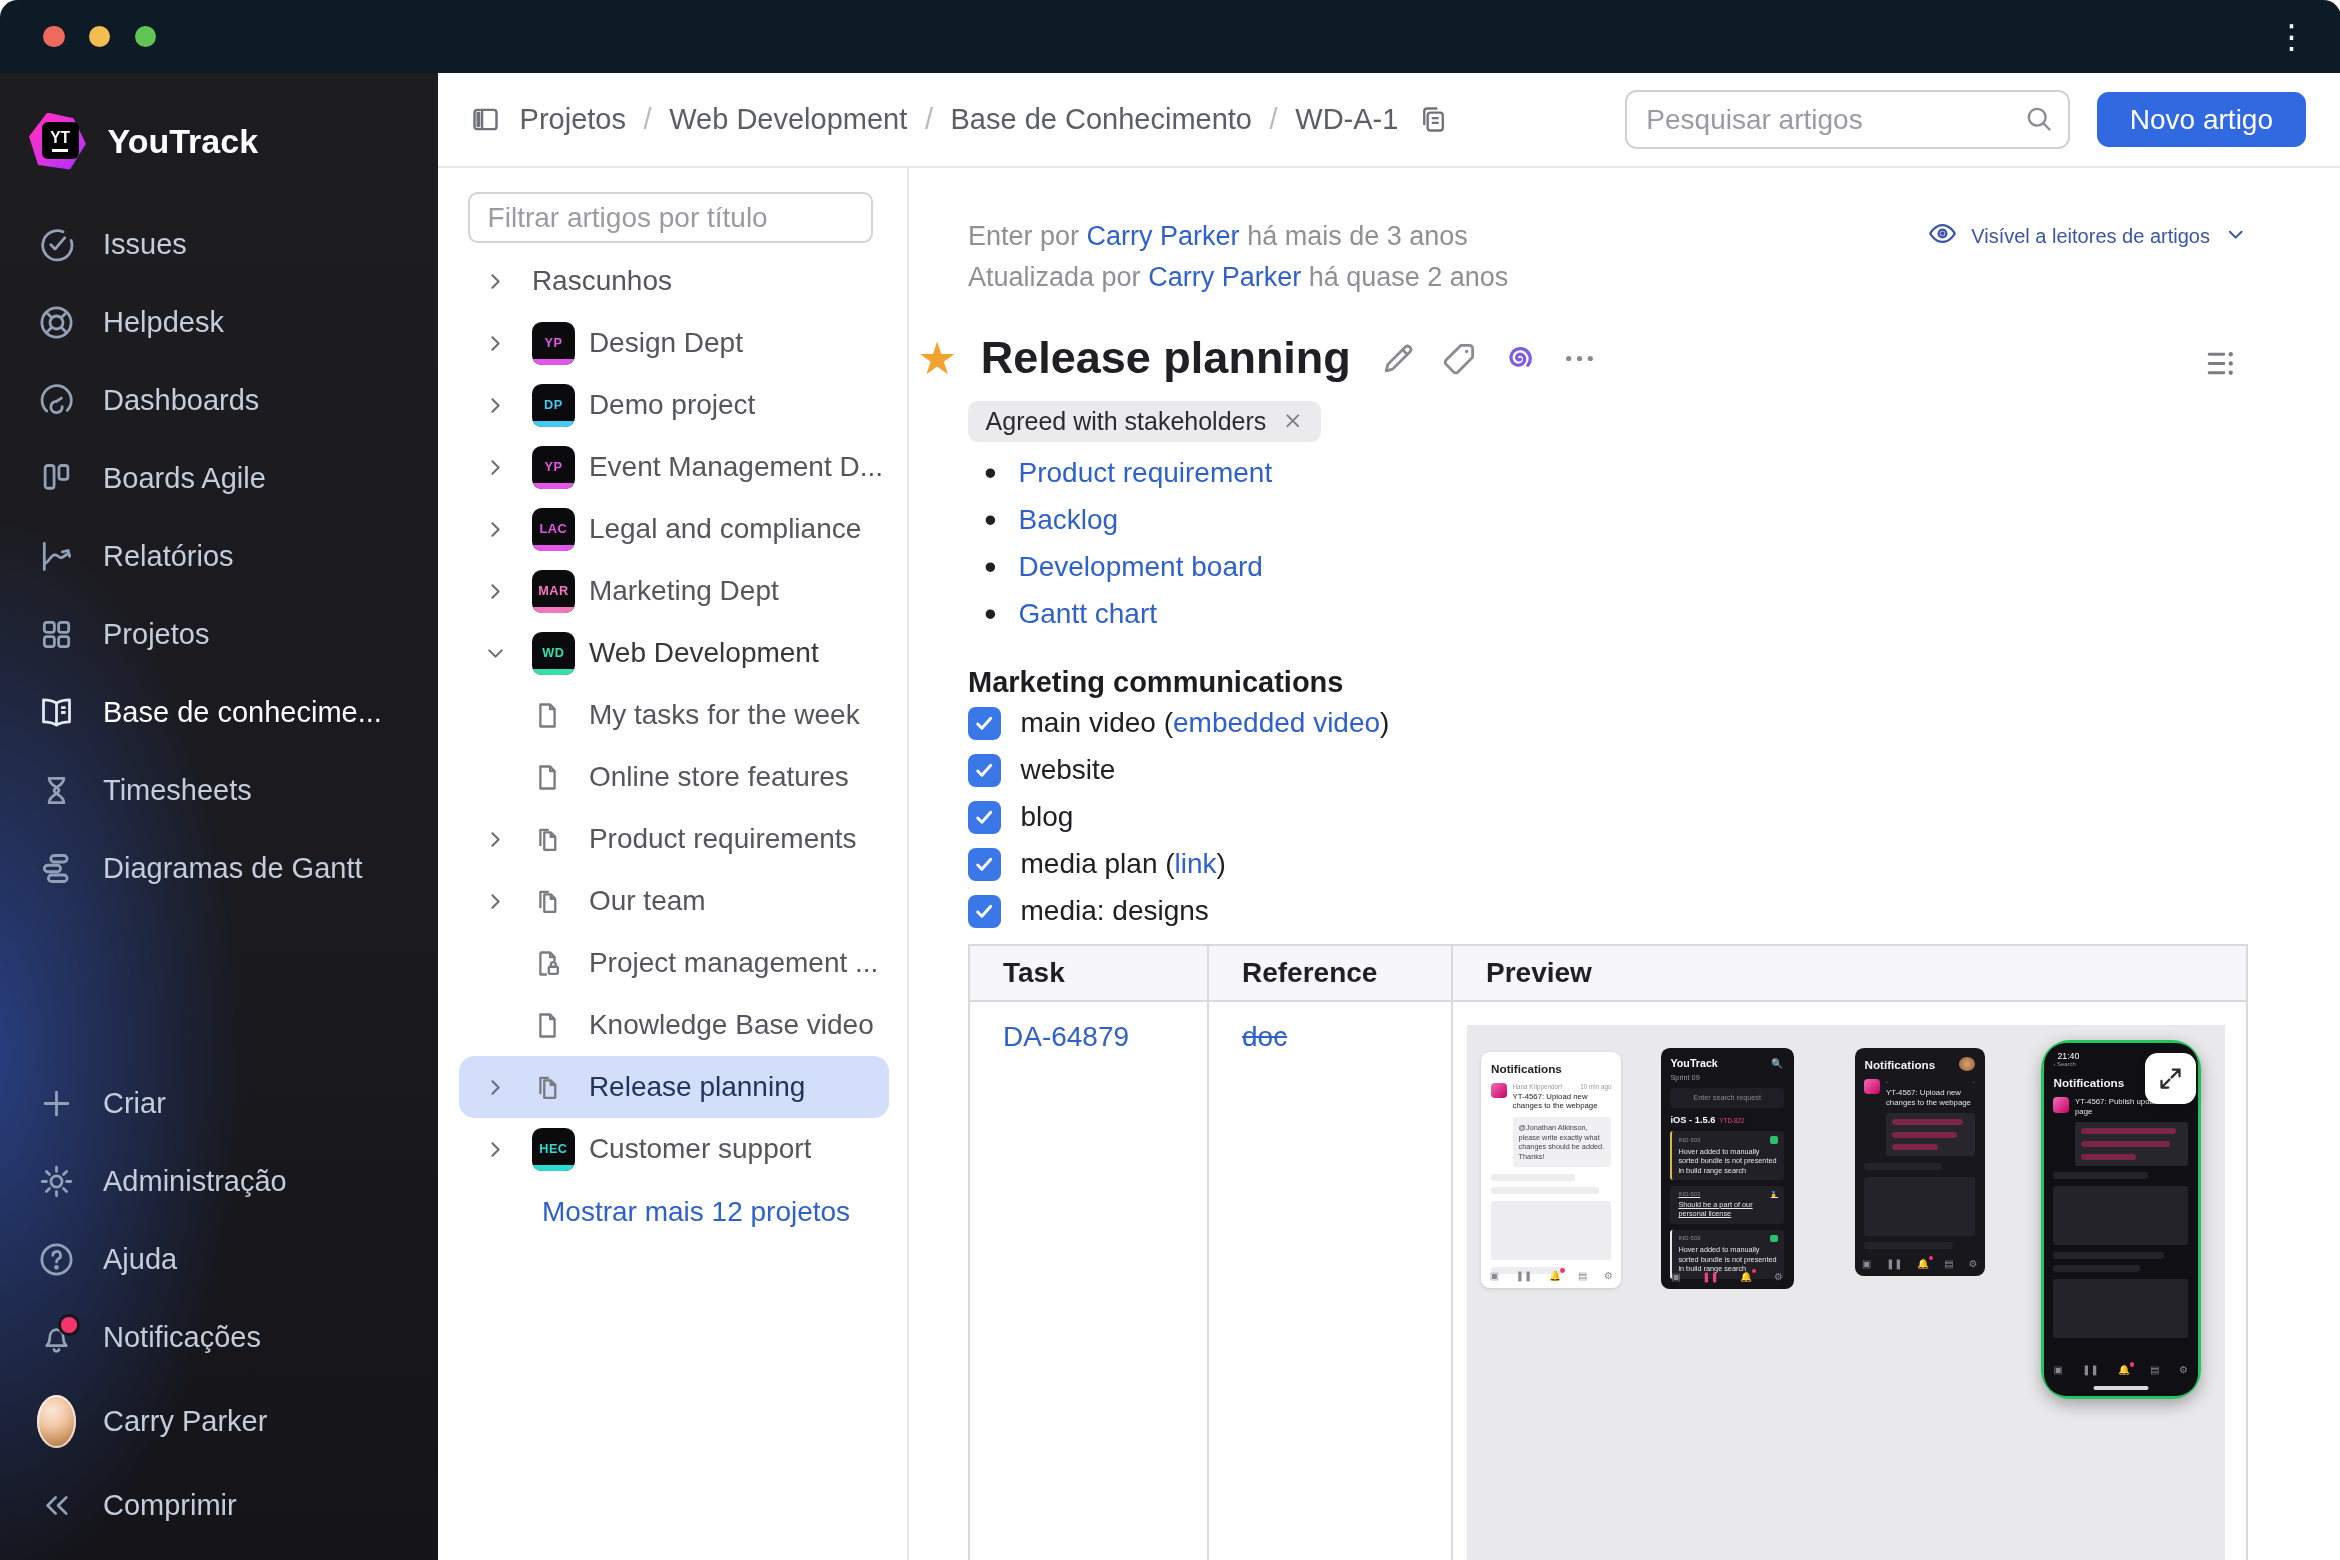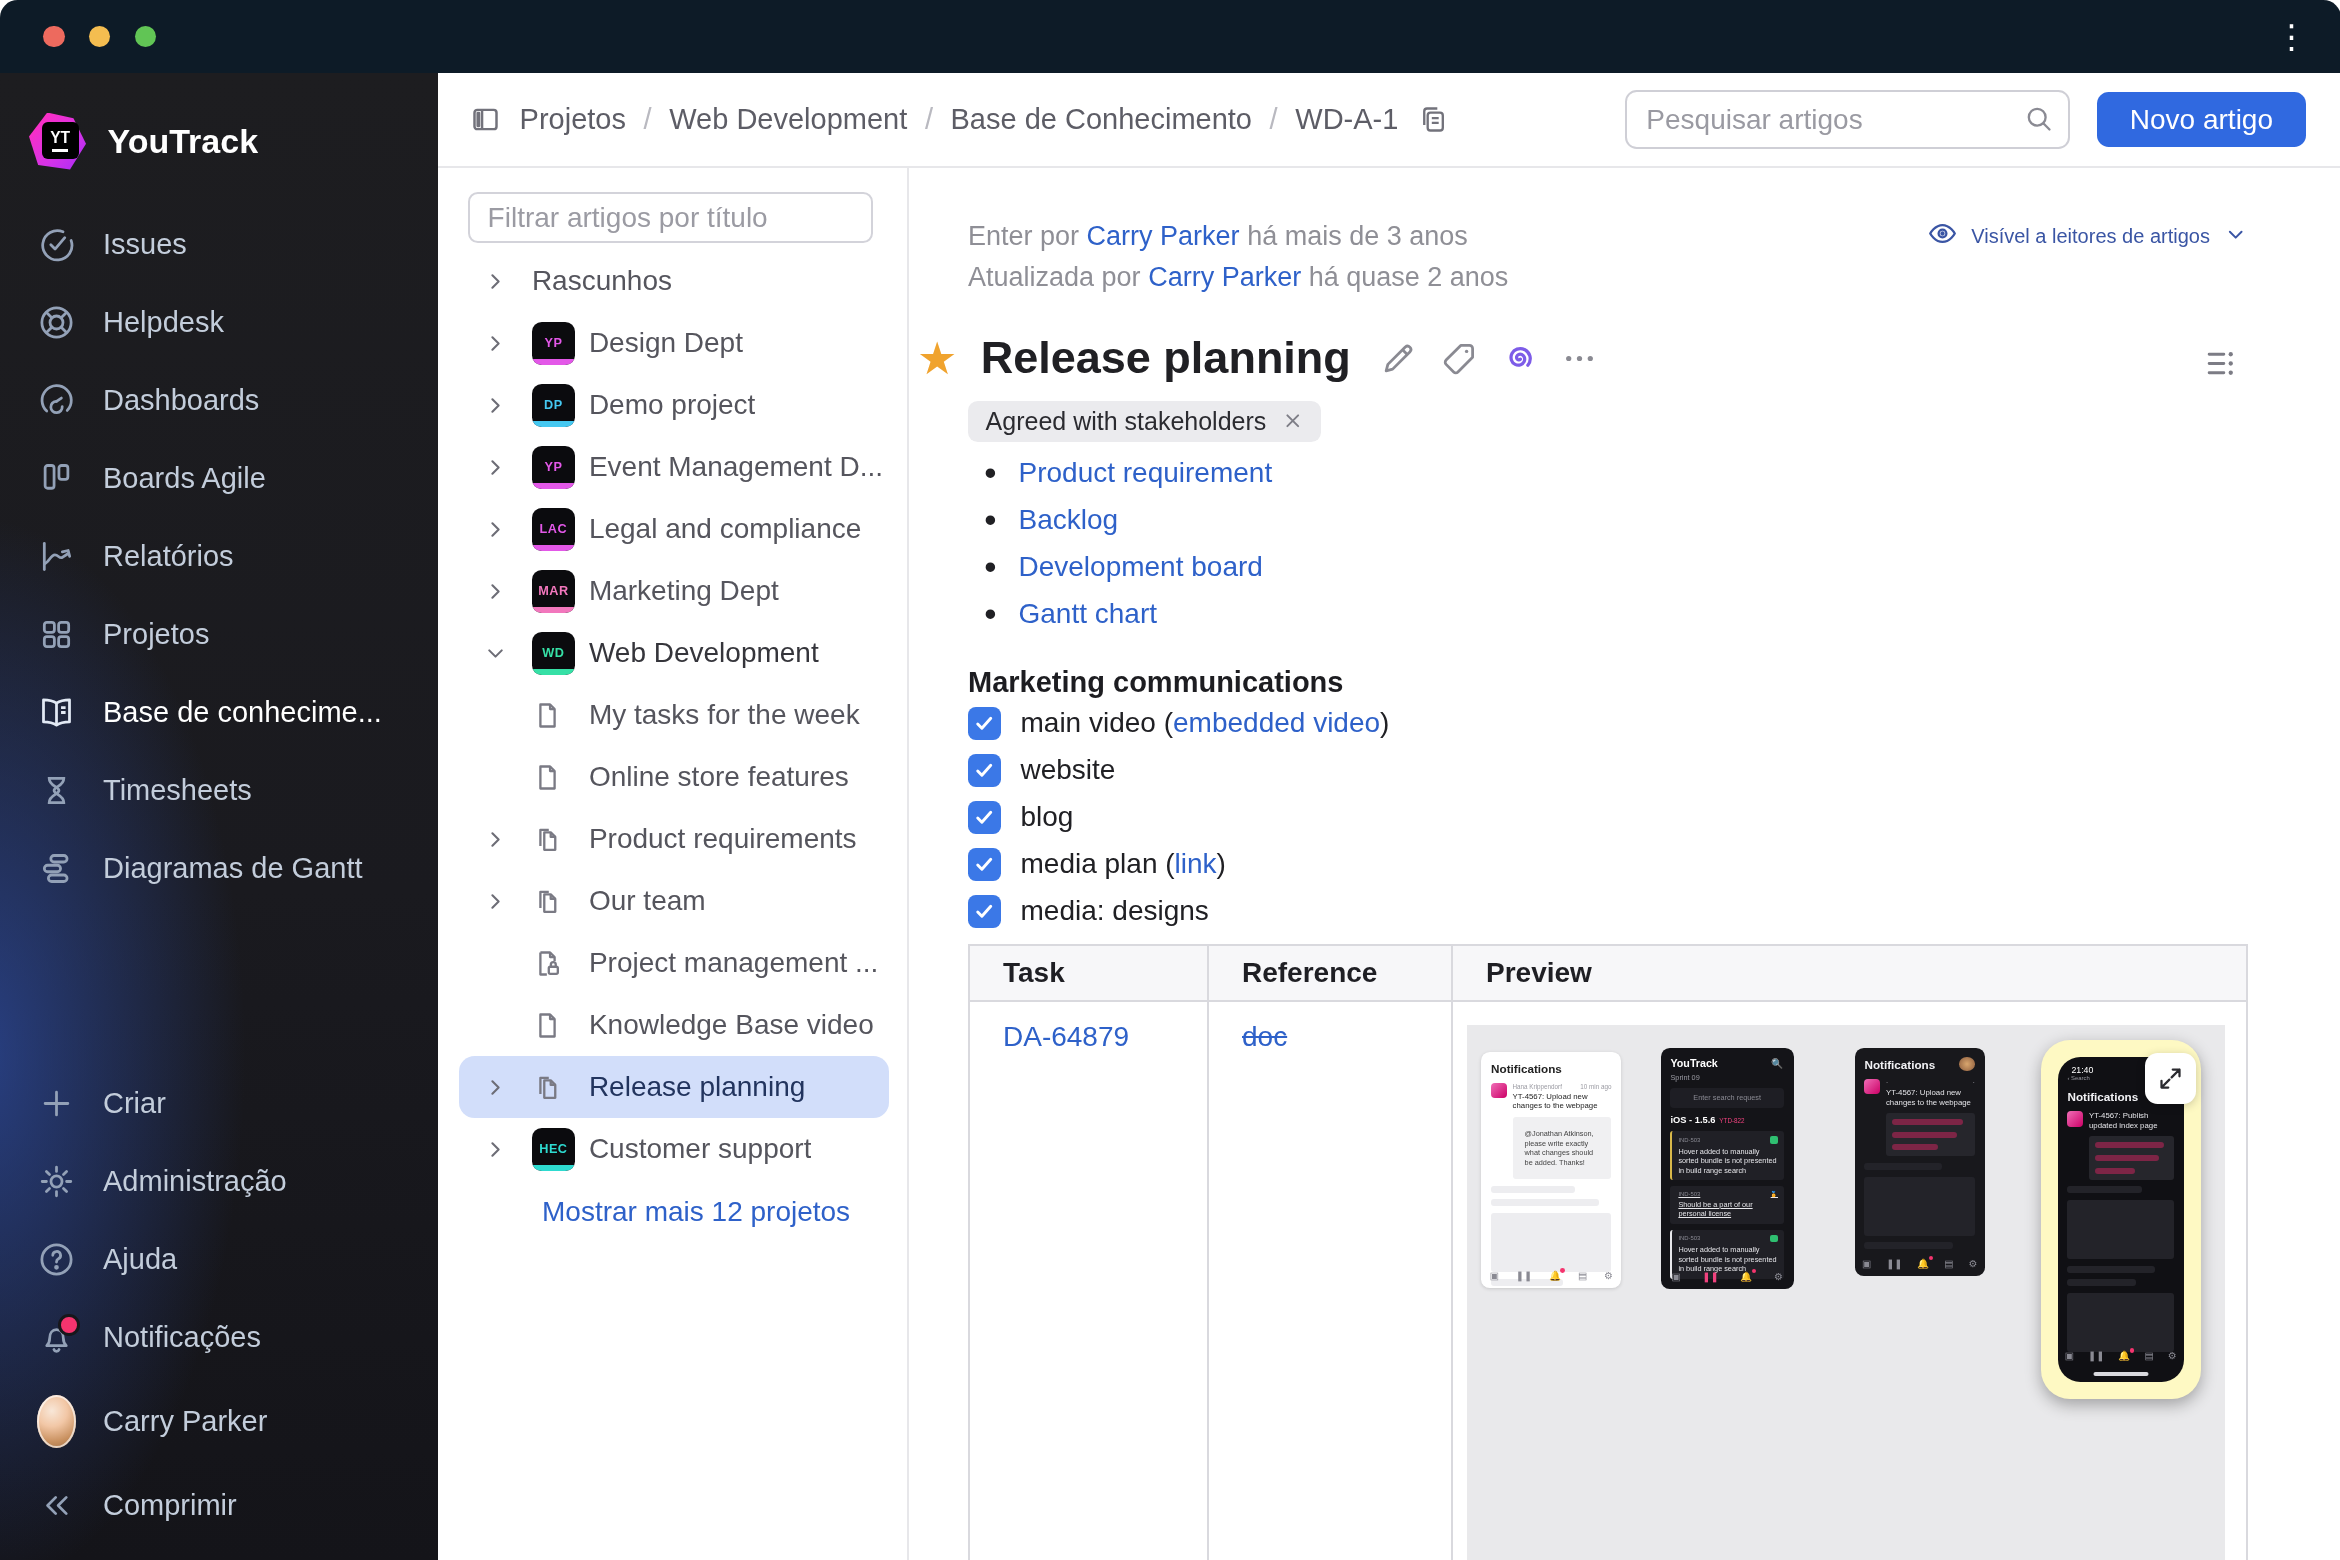--- a/index.html
+++ b/index.html
@@ -121,31 +121,31 @@
   .td.ref{padding:19.5px 0 0 33px;font-size:28px;}
   .strike{text-decoration:line-through;}
   .td.prev{padding:23.4px 0 0 13.7px;}
 
   
   .shot{position:relative;width:758px;height:741px;background:#e9e9eb;}
   .phone{position:absolute;border-radius:8.8px;overflow:hidden;font-family:"Liberation Sans",sans-serif;}
   .ph1{left:14.6px;top:27px;width:140px;height:236px;background:#fff;box-shadow:0 1px 3.9px rgba(0,0,0,.15);color:#222;}
   .ph2{left:194px;top:22.4px;width:133px;height:241px;background:#141418;color:#e8e8ec;}
   .ph3{left:388px;top:22.4px;width:130px;height:228px;background:#18181c;color:#e8e8ec;}
-  .ph4{left:574px;top:14.6px;width:160px;height:359px;background:#fef9c3;border-radius:29px;padding:17px;box-sizing:border-box;box-shadow:0 5.9px 15.6px rgba(0,0,0,.3);}
+  .ph4{left:574px;top:14.6px;width:160px;height:359px;background:#22c55e;border-radius:29px;padding:3px;box-sizing:border-box;box-shadow:0 5.9px 15.6px rgba(0,0,0,.3);}
   .ph4-screen{width:100%;height:100%;background:#101014;border-radius:22.4px;overflow:hidden;color:#e8e8ec;position:relative;}
   .p-pad{padding:9.8px 9.8px 0 9.8px;}
   .p-title{font-size:11.7px;font-weight:700;}
   .p-title.dk{color:#f2f2f5;}
   .mrow{display:flex;gap:5.9px;margin-top:7.8px;}
   .mava{width:15.6px;height:15.6px;border-radius:3.9px;background:linear-gradient(135deg,#f06eb7,#c06);flex:0 0 15.6px;}
   .mava.circle{border-radius:50%;}
   .mmeta{font-size:6.3px;color:#9a9aa2;display:flex;justify-content:space-between;width:100%;}
   .mtext{font-size:7.8px;line-height:1.25;margin-top:2px;}
-  .mquote{background:#f0f0f2;border-radius:2.9px;padding:12px;font-size:7.3px;line-height:1.3;color:#444;margin:5.9px 0 0 21.5px;}
+  .mquote{background:#f0f0f2;border-radius:2.9px;padding:6px;font-size:7.3px;line-height:1.3;color:#444;margin:5.9px 0 0 21.5px;}
   .skel{background:#ededf0;border-radius:2.9px;height:6.8px;margin-top:6.8px;}
   .skel.dk{background:#232329;}
   .skel.big{height:59px;}
   .skel.pk{background:#7d2546;height:5.9px;}
   .pnav{position:absolute;left:0;right:0;bottom:0;height:25px;display:flex;align-items:center;justify-content:space-around;font-size:9.8px;color:#8a8a93;}
   .pnav .bell{position:relative;}
   .pnav .dot{position:absolute;top:-2px;right:-3.9px;width:4.9px;height:4.9px;border-radius:50%;background:#f5346e;}
   .p2-top{display:flex;justify-content:space-between;align-items:center;}
   .p2-title{font-size:10.7px;font-weight:700;color:#fff;}
   .p2-sub{font-size:7.3px;color:#9a9aa2;margin-top:3.9px;}

